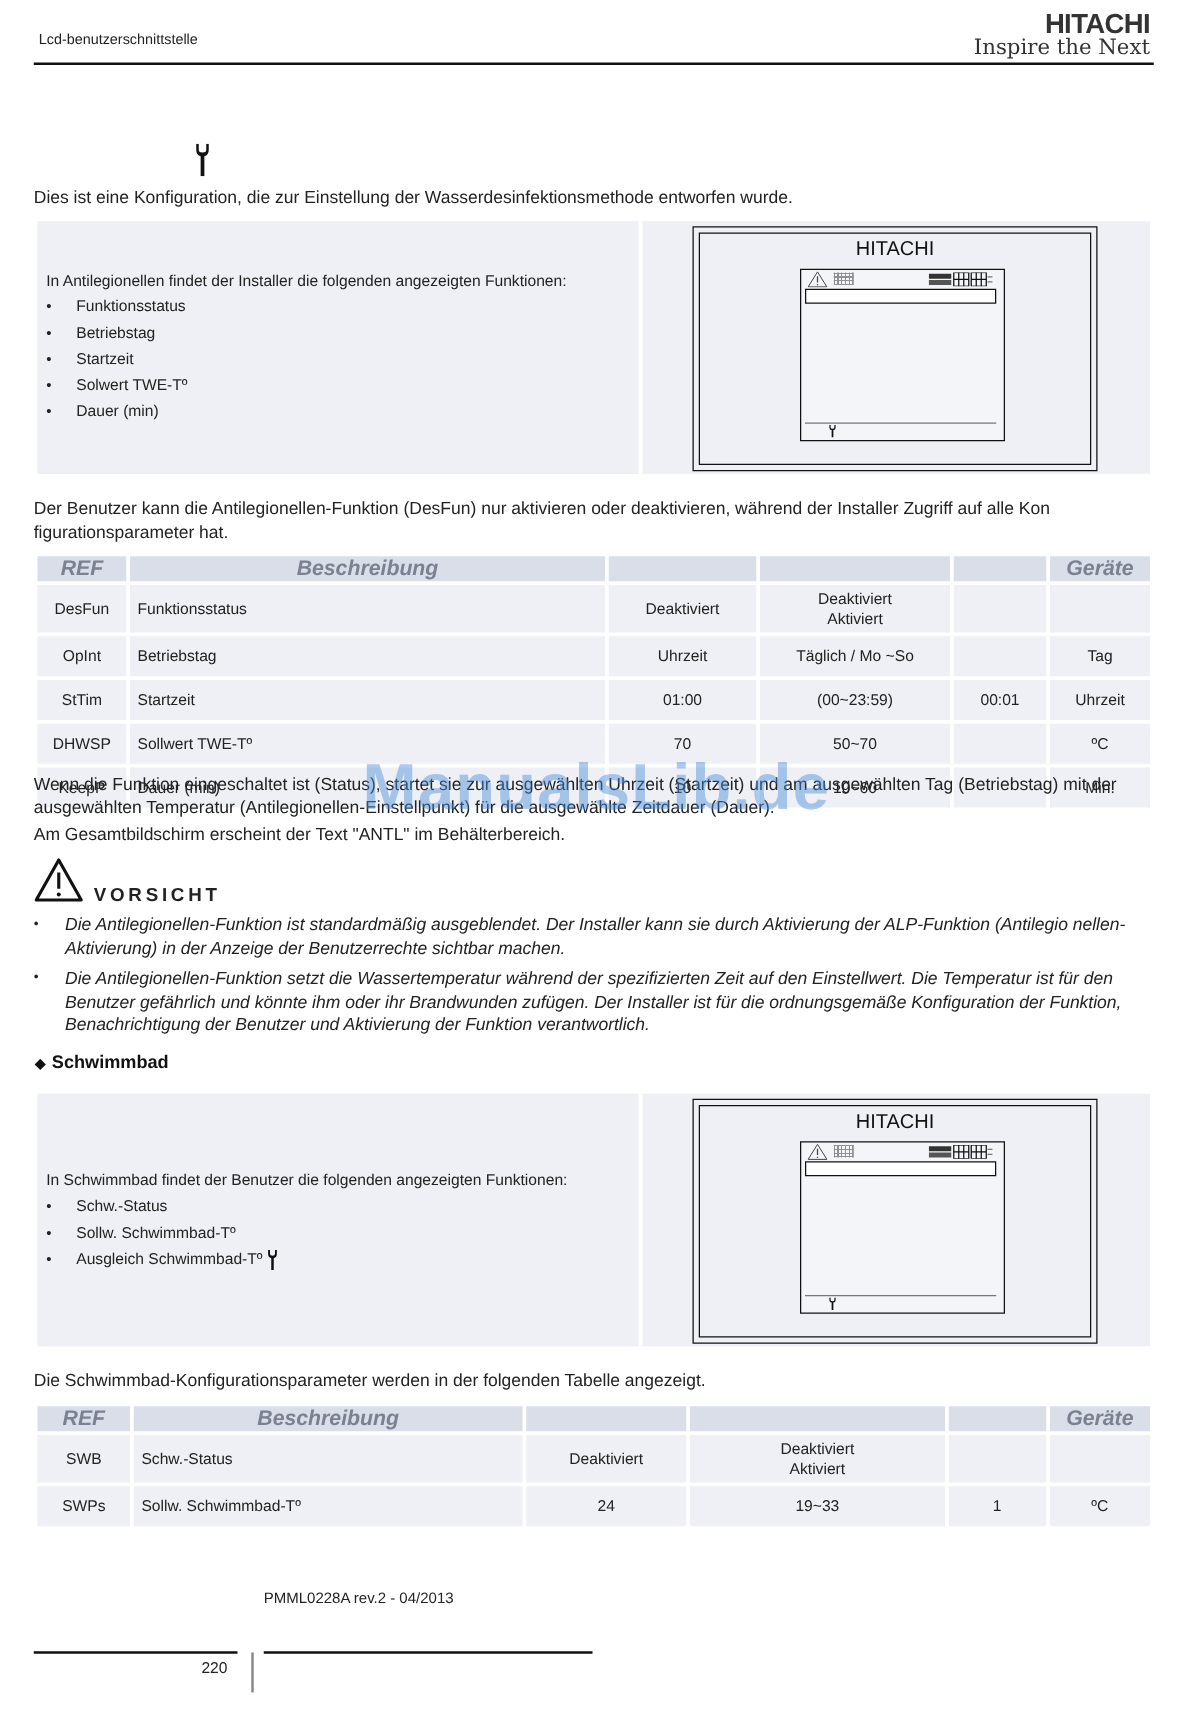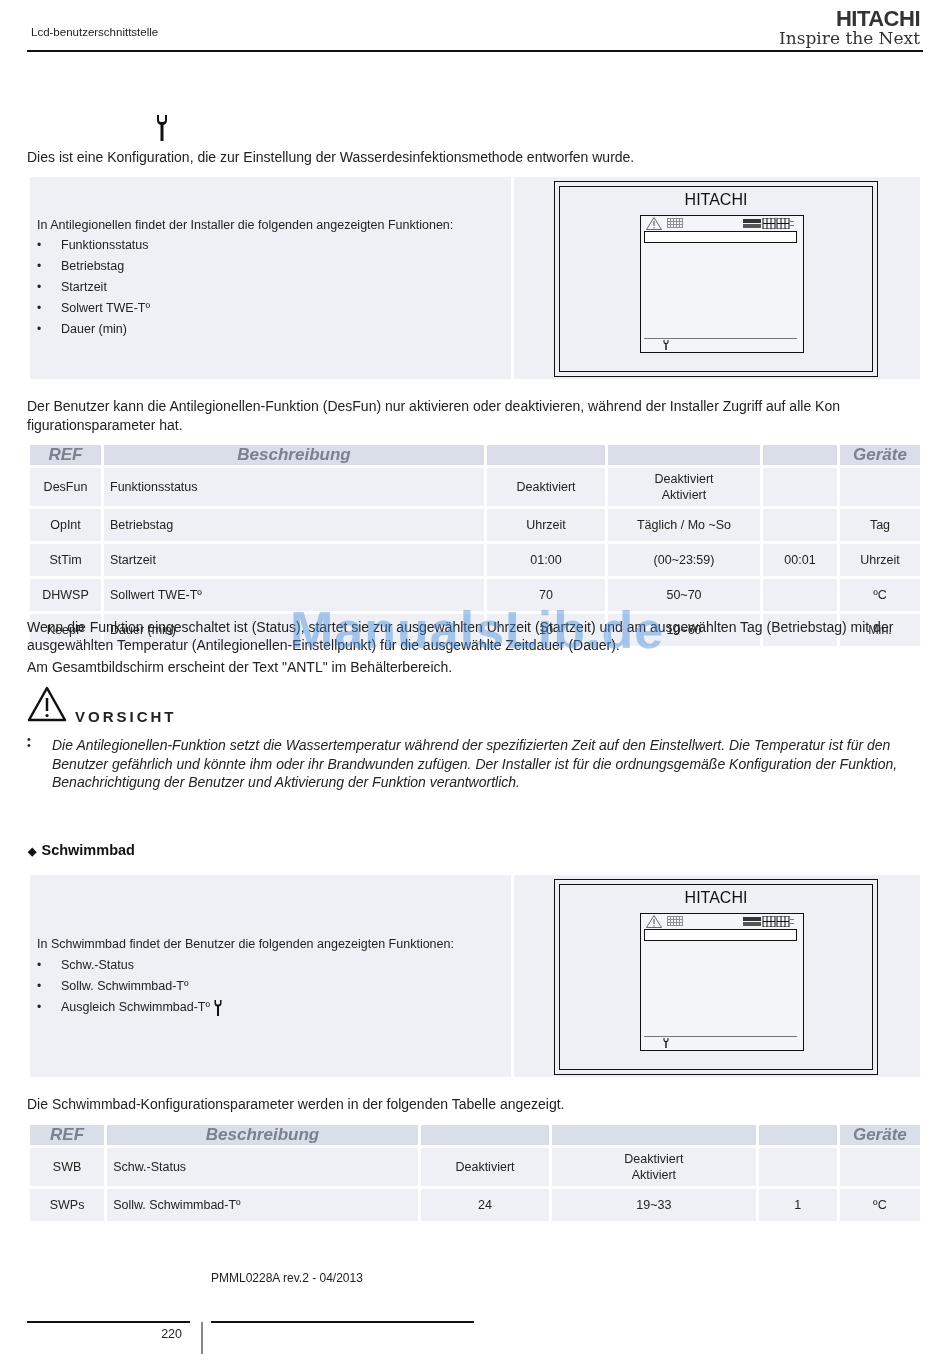--- a/index.html
+++ b/index.html
@@ -217,21 +217,21 @@
 <div class="abs watermark">ManualsLib.de</div>
 
 <div class="abs warn-block">
   <svg class="warn-icon" viewBox="0 0 40 36">
       <path d="M20 2 L38 34 L2 34 Z" fill="none" stroke="#111" stroke-width="2.5" stroke-linejoin="round"></path>
       <line x1="20" y1="12" x2="20" y2="25" stroke="#111" stroke-width="2.5"></line>
       <circle cx="20" cy="29.5" r="1.6" fill="#111"></circle>
     </svg>
   <div class="warn-title">VORSICHT</div>
   <ul class="warn-list">
-    <li><span class="bul">•</span></li>
+    <li><span class="bul">•</span><span>Die Antilegionellen-Funktion ist standardmäßig ausgeblendet. Der Installer kann sie durch Aktivierung der ALP-Funktion (Antilegio nellen-Aktivierung) in der Anzeige der Benutzerrechte sichtbar machen.</span></li>
     <li><span class="bul">•</span><span>Die Antilegionellen-Funktion setzt die Wassertemperatur während der spezifizierten Zeit auf den Einstellwert. Die Temperatur ist für den Benutzer gefährlich und könnte ihm oder ihr Brandwunden zufügen. Der Installer ist für die ordnungsgemäße Konfiguration der Funktion, Benachrichtigung der Benutzer und Aktivierung der Funktion verantwortlich.</span></li>
   </ul>
 </div>
 
 <div class="abs section-h"><span class="diamond">◆</span><span>Schwimmbad</span></div>
 
 <div class="panel" style="top:875px;height:202px;">
   <div class="left"></div>
   <div class="divider"></div>
   <div class="intro-line" style="top:62px;">In Schwimmbad findet der Benutzer die folgenden angezeigten Funktionen:</div>

